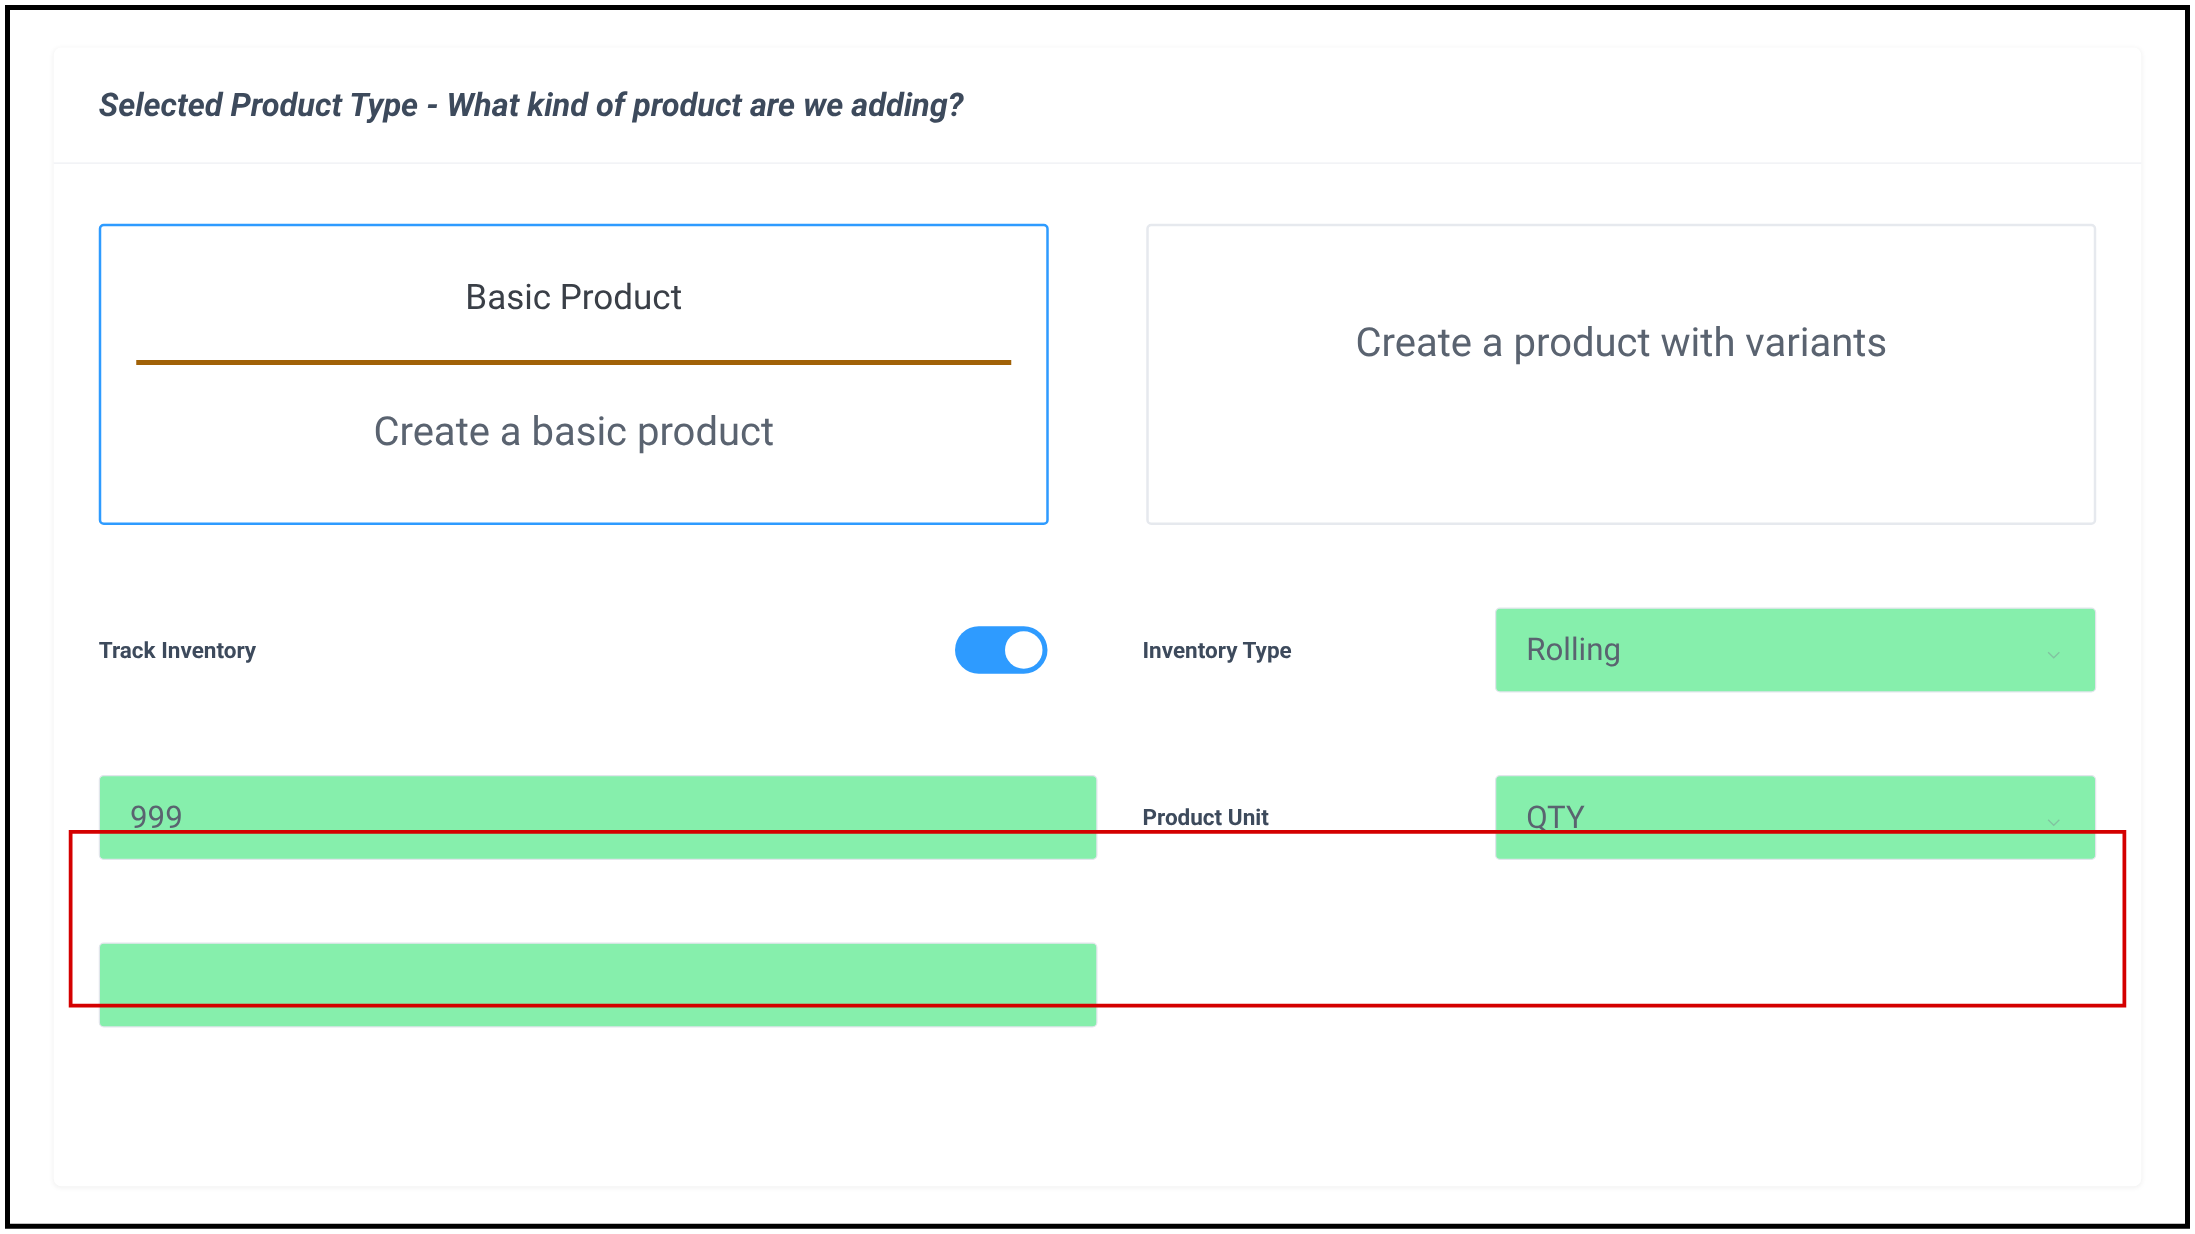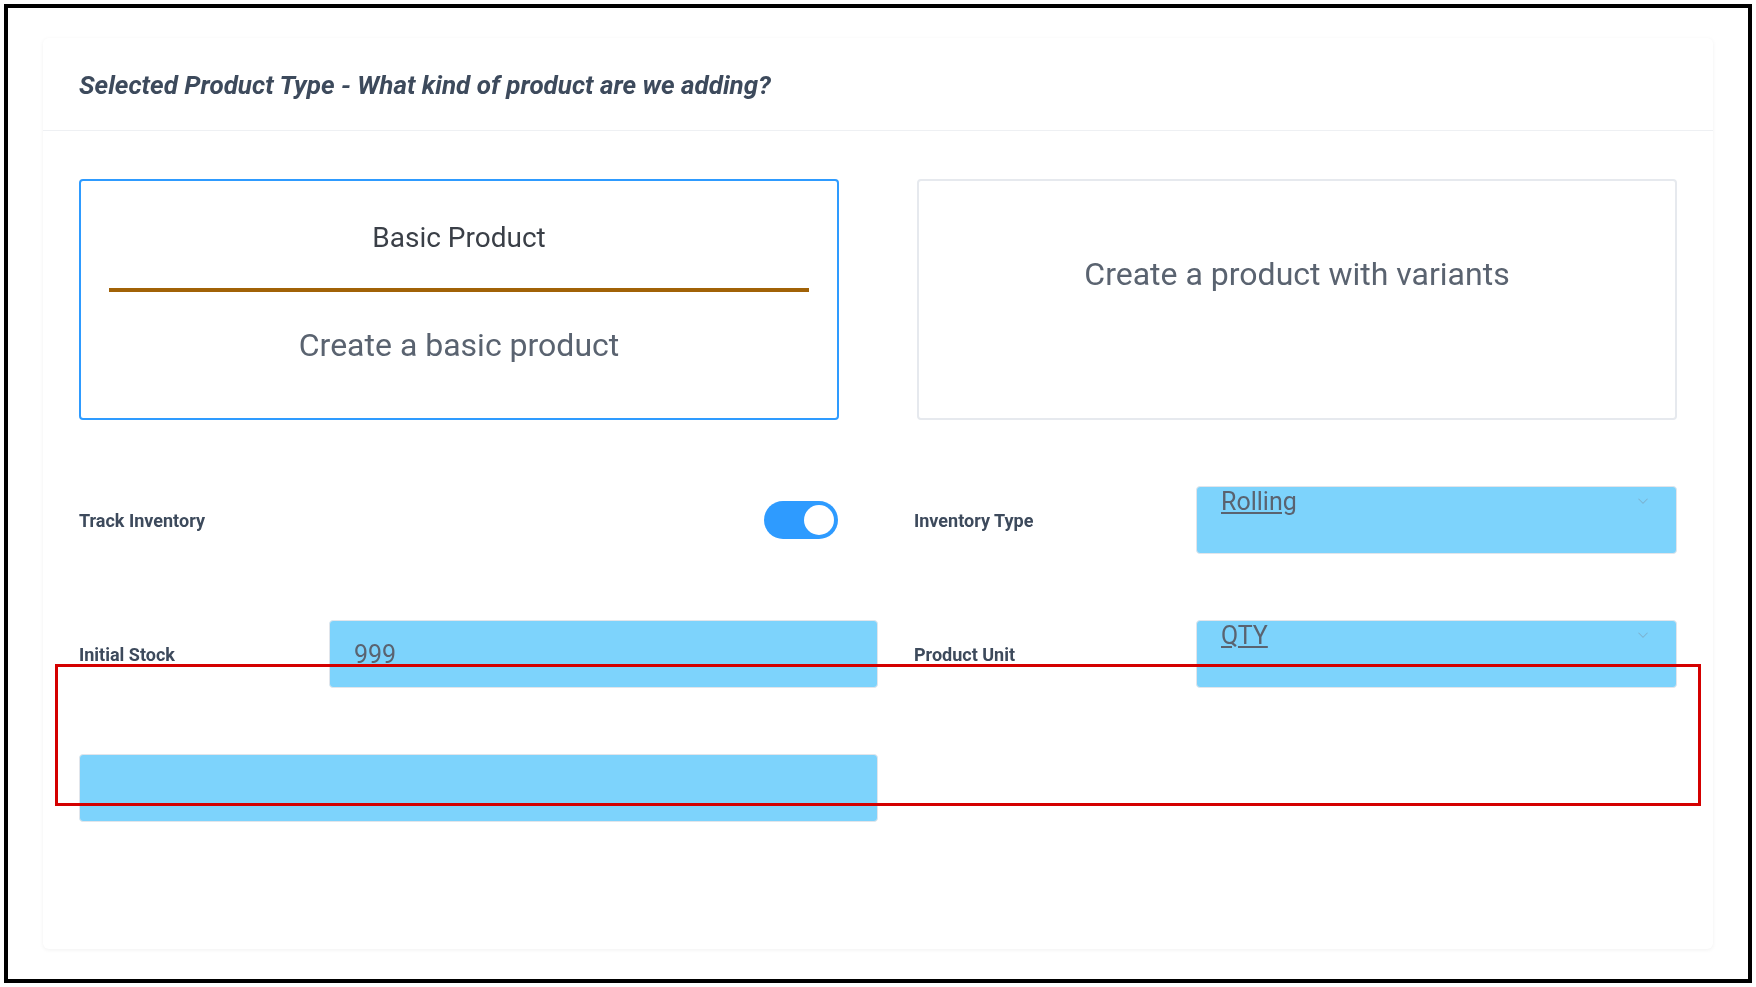--- a/index.html
+++ b/index.html
@@ -106,28 +106,28 @@
       border-radius: 50%;
       position: absolute;
       top: 4px;
       right: 4px;
     }
     .select-box, .text-input {
       flex: 1;
       height: 68px;
       border: 1px solid #e1e5eb;
       border-radius: 4px;
-      background: #7dd3fc;
+      background: #86efac;
       padding: 0 24px;
       font-size: 25px;
       color: #5a6370;
       display: flex;
+      align-items: center;
       justify-content: space-between;
       cursor: pointer;
-      text-decoration: underline;
     }
     .text-input {
       justify-content: flex-start;
       outline: none;
       font-family: inherit;
     }
     .chevron-down-icon {
       width: 18px;
       height: 18px;
       opacity: 0.4;
@@ -188,21 +188,20 @@
               <svg viewBox="0 0 24 24">
                   <polyline points="6 9 12 15 18 9"></polyline>
                 </svg>
             </span>
           </div>
         </div>
       </div>
 
       <div class="form-row">
         <div class="left-group">
-          <div class="field-label">Initial Stock</div>
           <input type="text" class="text-input" value="999" style="">
         </div>
         <div class="right-group">
           <div class="field-label">Product Unit</div>
           <div class="select-box">
             <span>QTY</span>
             <span class="chevron-down-icon">
               <svg viewBox="0 0 24 24">
                   <polyline points="6 9 12 15 18 9"></polyline>
                 </svg>

